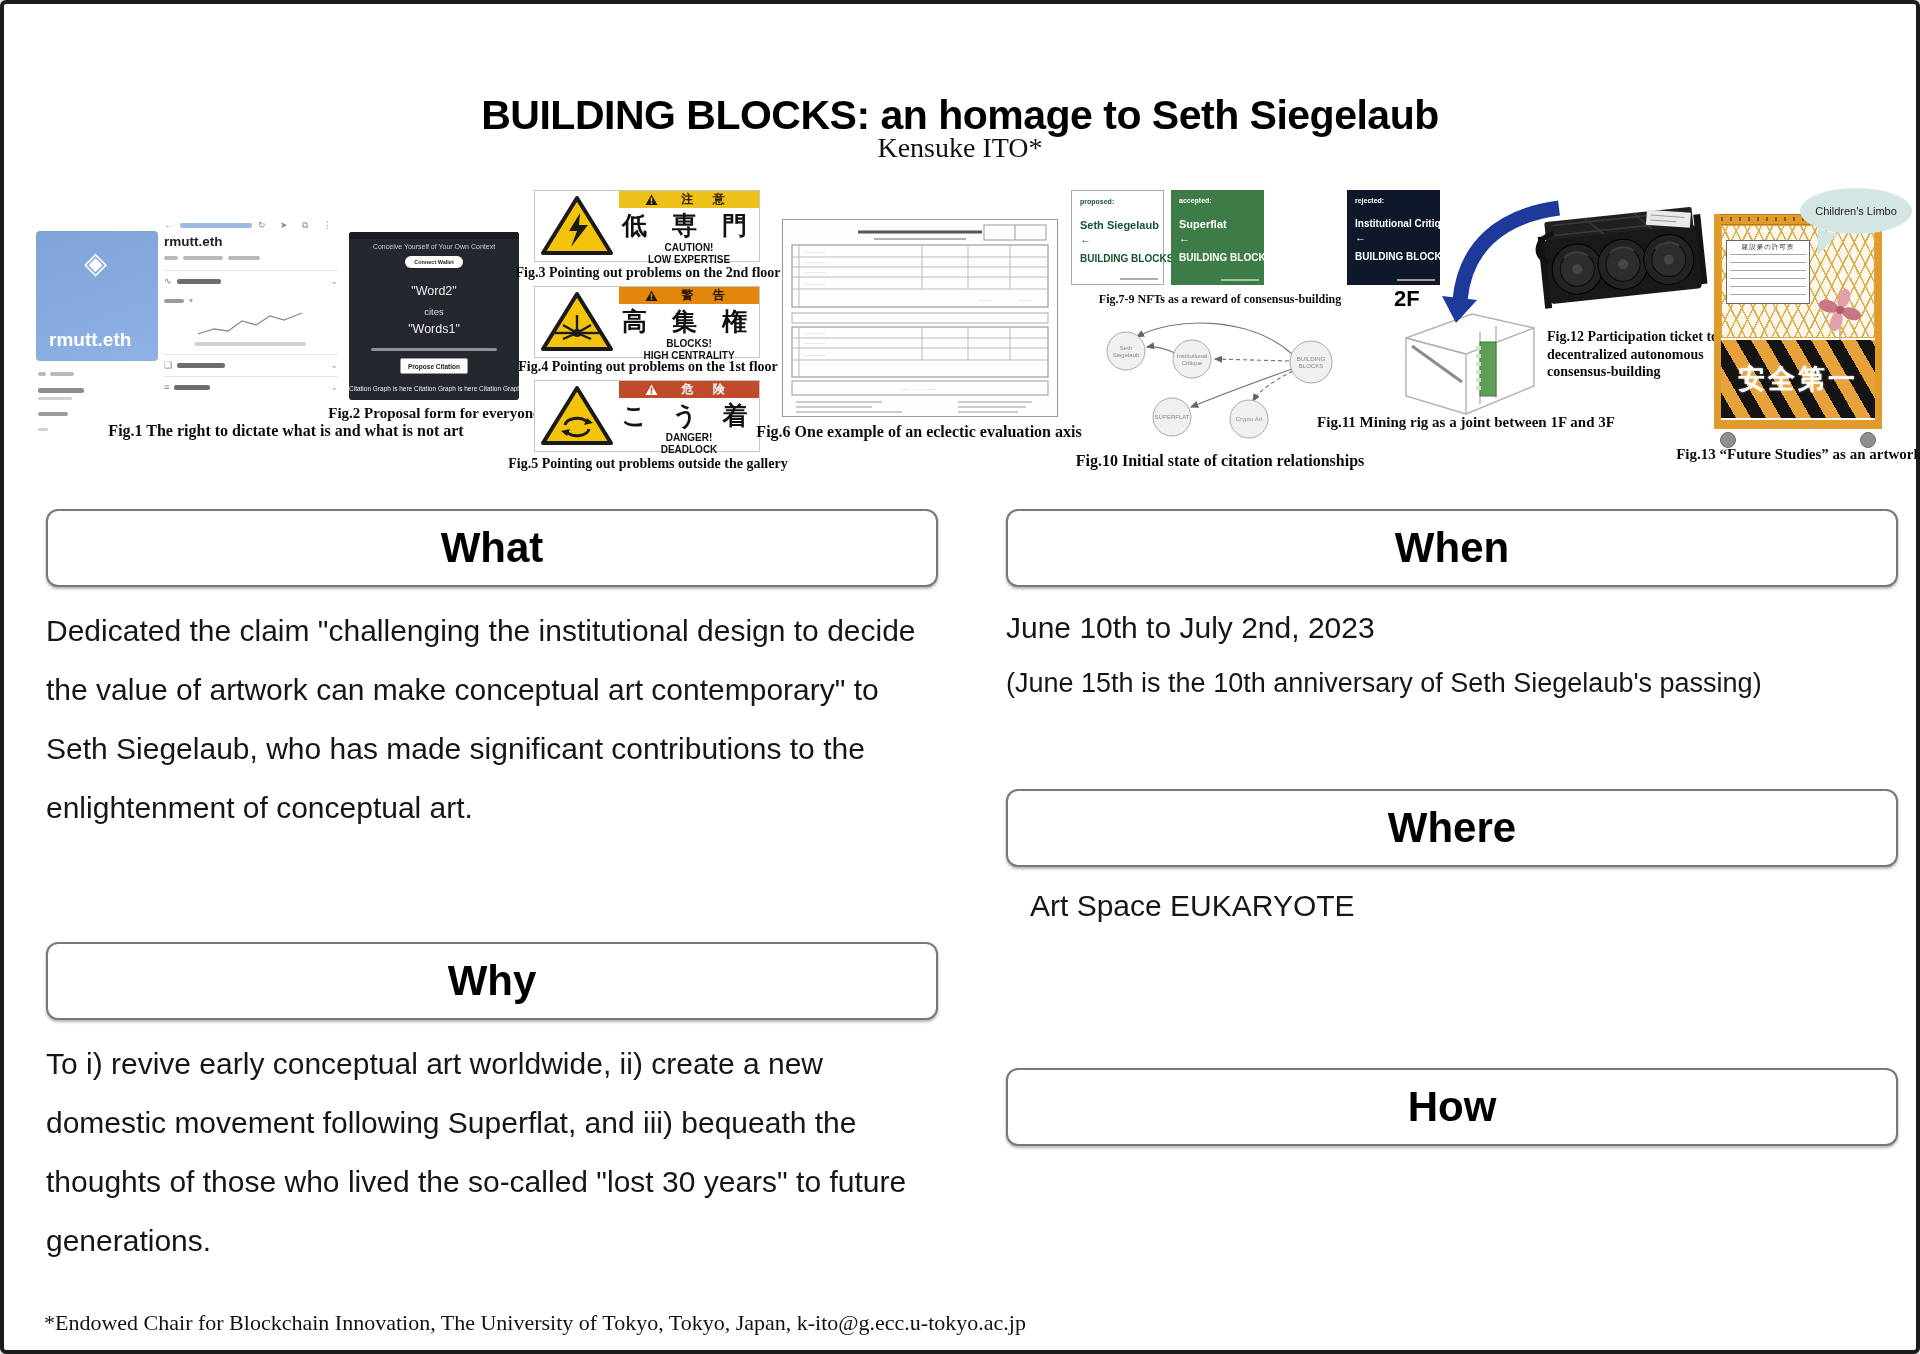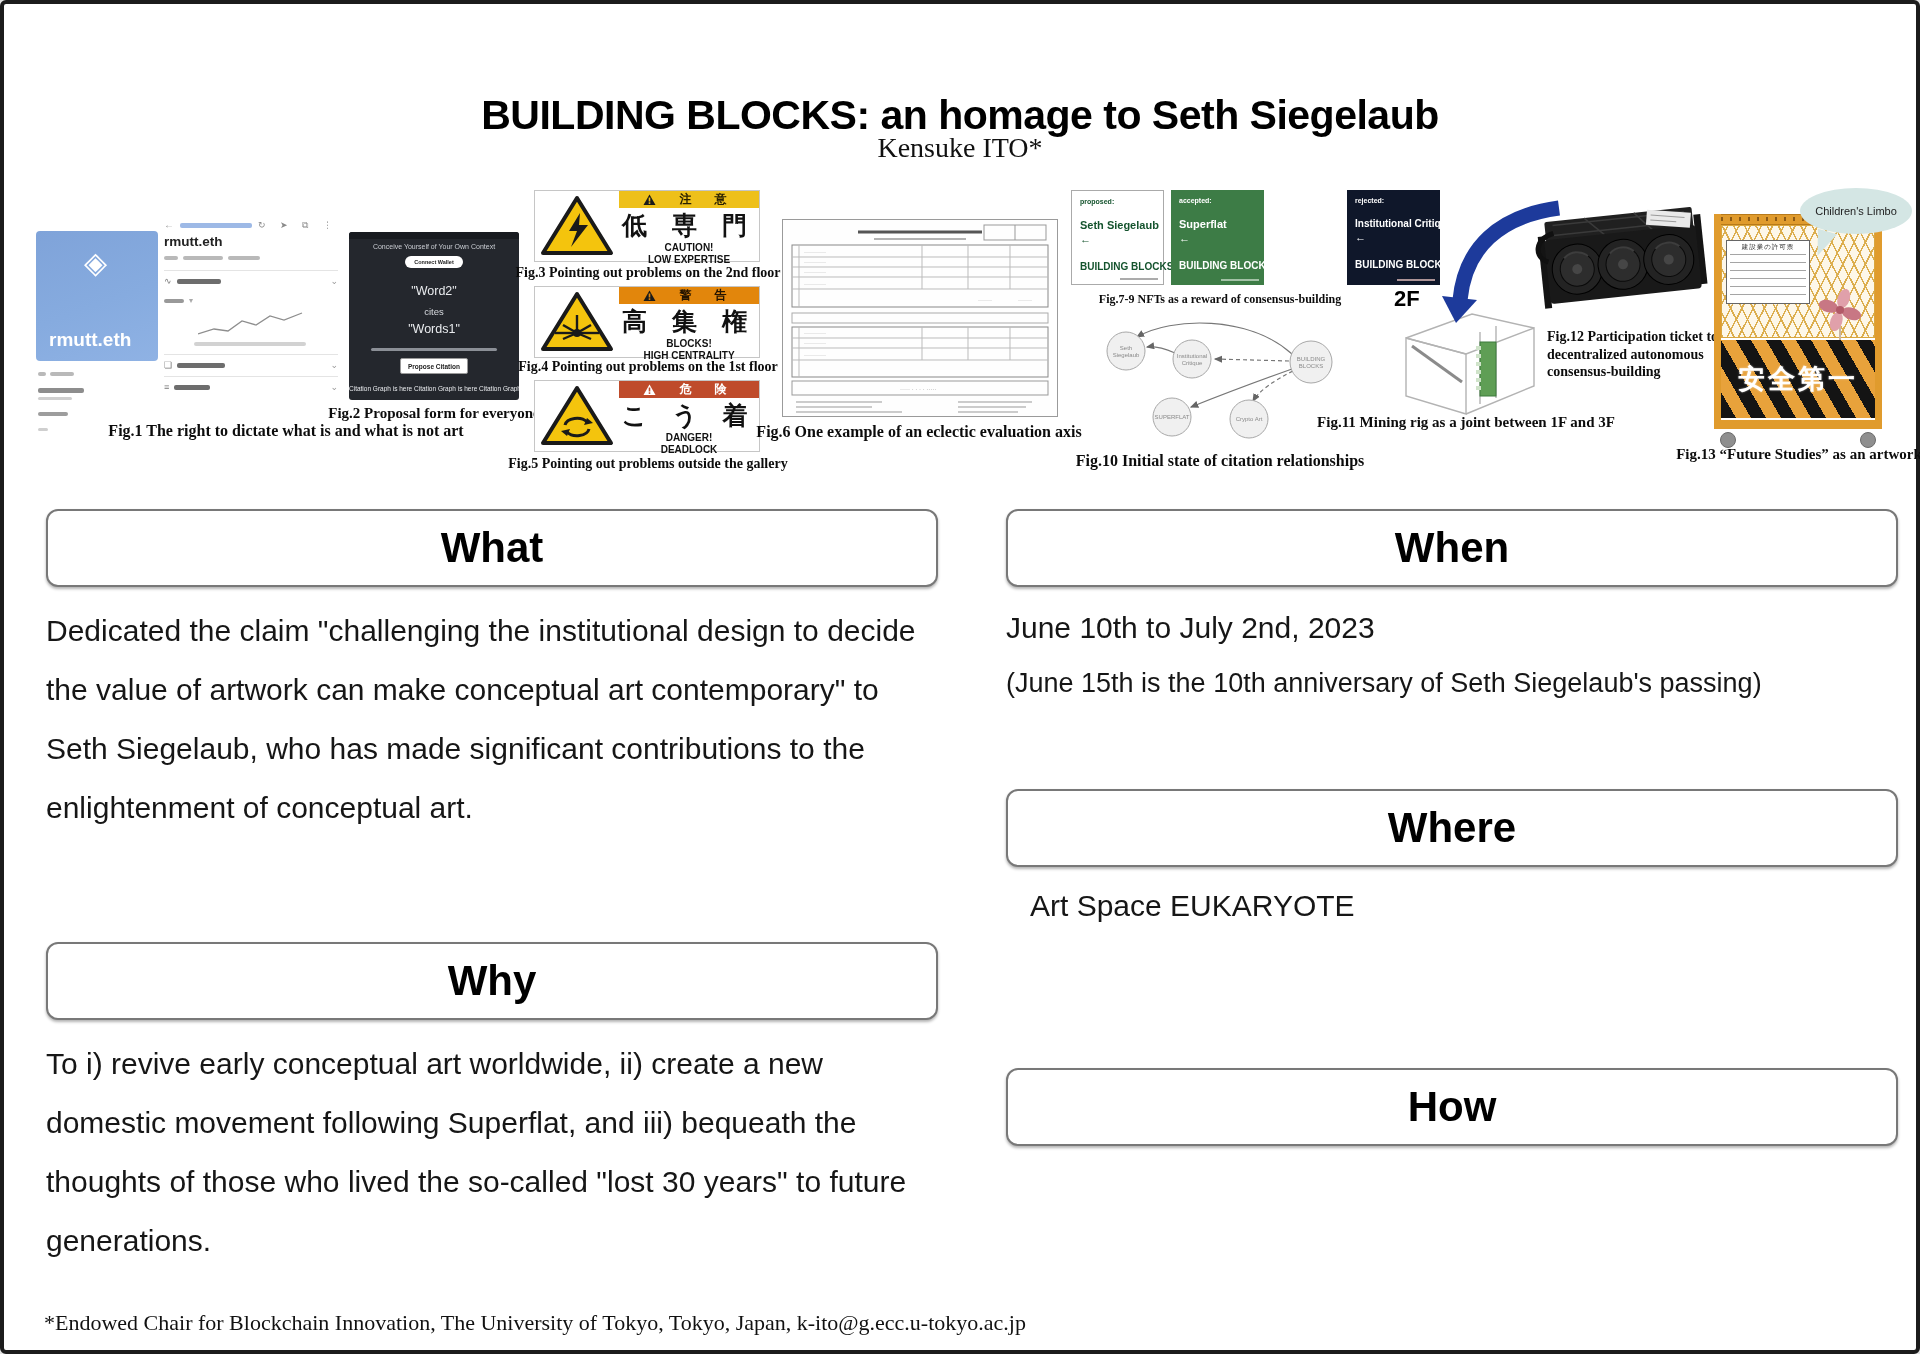--- a/index.html
+++ b/index.html
@@ -40,29 +40,29 @@
   .f2titlebar{position:absolute;left:0;top:0;width:100%;height:7px;background:#181b20;}
   .f2t{position:absolute;left:0;width:100%;text-align:center;}
   .pill{position:absolute;left:50%;transform:translateX(-50%);background:#fff;color:#222;
         border-radius:7px;font-weight:bold;display:flex;align-items:center;justify-content:center;}
   
   .sign{position:absolute;left:530px;width:226px;height:72px;background:#fff;border:1px solid #c6c6c6;
         display:flex;box-sizing:border-box;}
   .signL{width:84px;display:flex;align-items:center;justify-content:center;}
   .signR{flex:1;display:flex;flex-direction:column;align-items:center;}
   .band{width:100%;height:20px;display:flex;align-items:center;justify-content:center;gap:23px;
-        font-weight:bold;font-size:12px;letter-spacing:8px;font-family:Liberation Mono, monospace;}
+        font-weight:bold;font-size:12px;letter-spacing:8px;}
   .mainjp{font-size:25px;font-weight:bold;letter-spacing:9px;color:#111;margin-top:1px;white-space:nowrap;}
   .enln{font-size:10px;font-weight:bold;color:#111;line-height:1.15;text-align:center;}
   
   .nft{position:absolute;top:186px;width:93px;height:95px;box-sizing:border-box;padding:7px 8px;}
   .nft .tag{font-size:7px;font-weight:bold;}
   .nft .nm{font-size:11px;font-weight:bold;margin-top:14px;white-space:nowrap;}
   .nft .ar{font-size:11px;margin-top:2px;}
-  .nft .src{font-size:10px;font-weight:bold;margin-top:16px;white-space:nowrap;}
+  .nft .src{font-size:10px;font-weight:bold;margin-top:8px;white-space:nowrap;}
   .nft .micro{position:absolute;right:5px;bottom:4px;width:38px;height:2.5px;opacity:.7;}
   
   .fig13{left:1708px;top:200px;width:175px;height:245px;}
   .orange{background:#e09b2d;}
   .mesh{position:absolute;left:9px;top:21px;width:154px;height:113px;border:1px solid #d9a63f;
         background-color:#fdf7e9;box-sizing:border-box;
         background-image:repeating-linear-gradient(63deg,#dcae4e 0 1.5px,transparent 1.5px 10px),
                          repeating-linear-gradient(-63deg,#dcae4e 0 1.5px,transparent 1.5px 10px);}
   .permit{position:absolute;left:14px;top:36px;width:84px;height:64px;background:#fff;
           border:1px solid #666;box-sizing:border-box;}

